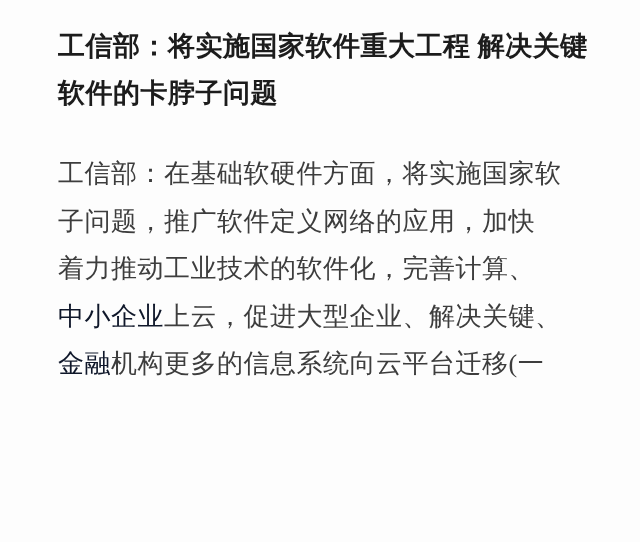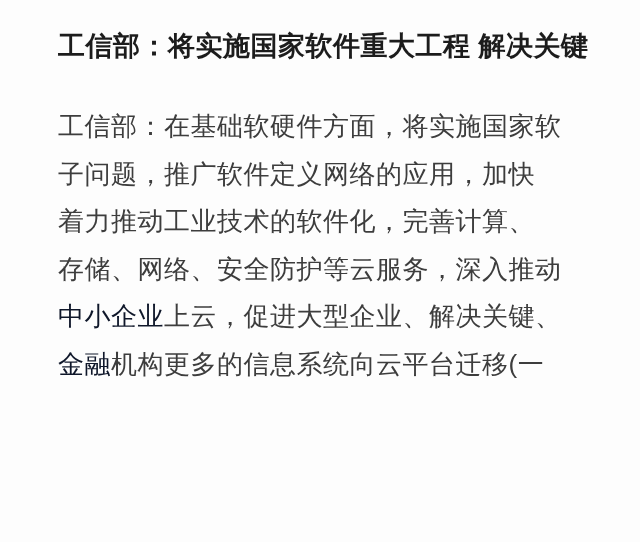--- a/index.html
+++ b/index.html
@@ -13,20 +13,21 @@
     height: 542px;
     background: #fdfdfd;
     overflow: hidden;
     font-family: "Liberation Sans", "DejaVu Sans", sans-serif;
   }
   .content {
     position: absolute;
     top: 23px;
     left: 58px;
     right: 45px;
+    font-family: Liberation Serif, serif;
   }
   .article-title {
     margin: 0 0 33px 0;
     font-size: 27px;
     font-weight: 700;
     line-height: 47px;
     color: #1c1c1c;
     letter-spacing: 0.5px;
   }
   .title-line {
@@ -59,34 +60,32 @@
   }
 </style>
 </head>
 <body>
 
 <div class="page">
   <div class="content">
 
     <h1 class="article-title">
       <div class="title-line">工信部：将实施国家软件重大工程 解决关键</div>
+      <div class="title-line">软件的卡脖子问题</div>
     </h1>
 
     <div class="article-body">
       <div class="body-line">
         <span>工信部：在基础软硬件方面，将实施国家软</span>
       </div>
       <div class="body-line">
         <span>子问题，推广软件定义网络的应用，加快</span>
       </div>
       <div class="body-line">
         <span>着力推动工业技术的软件化，完善计算、</span>
-      </div>
-      <div class="body-line">
-        <span>存储、网络、安全防护等云服务，深入推动</span>
       </div>
       <div class="body-line">
         <a class="inline-link">中小企业</a><span>上云，促进大型企业、解决关键、</span>
       </div>
       <div class="body-line">
         <a class="inline-link">金融</a><span>机构更多的信息系统向云平台迁移(一</span>
       </div>
     </div>
   </div>
 

